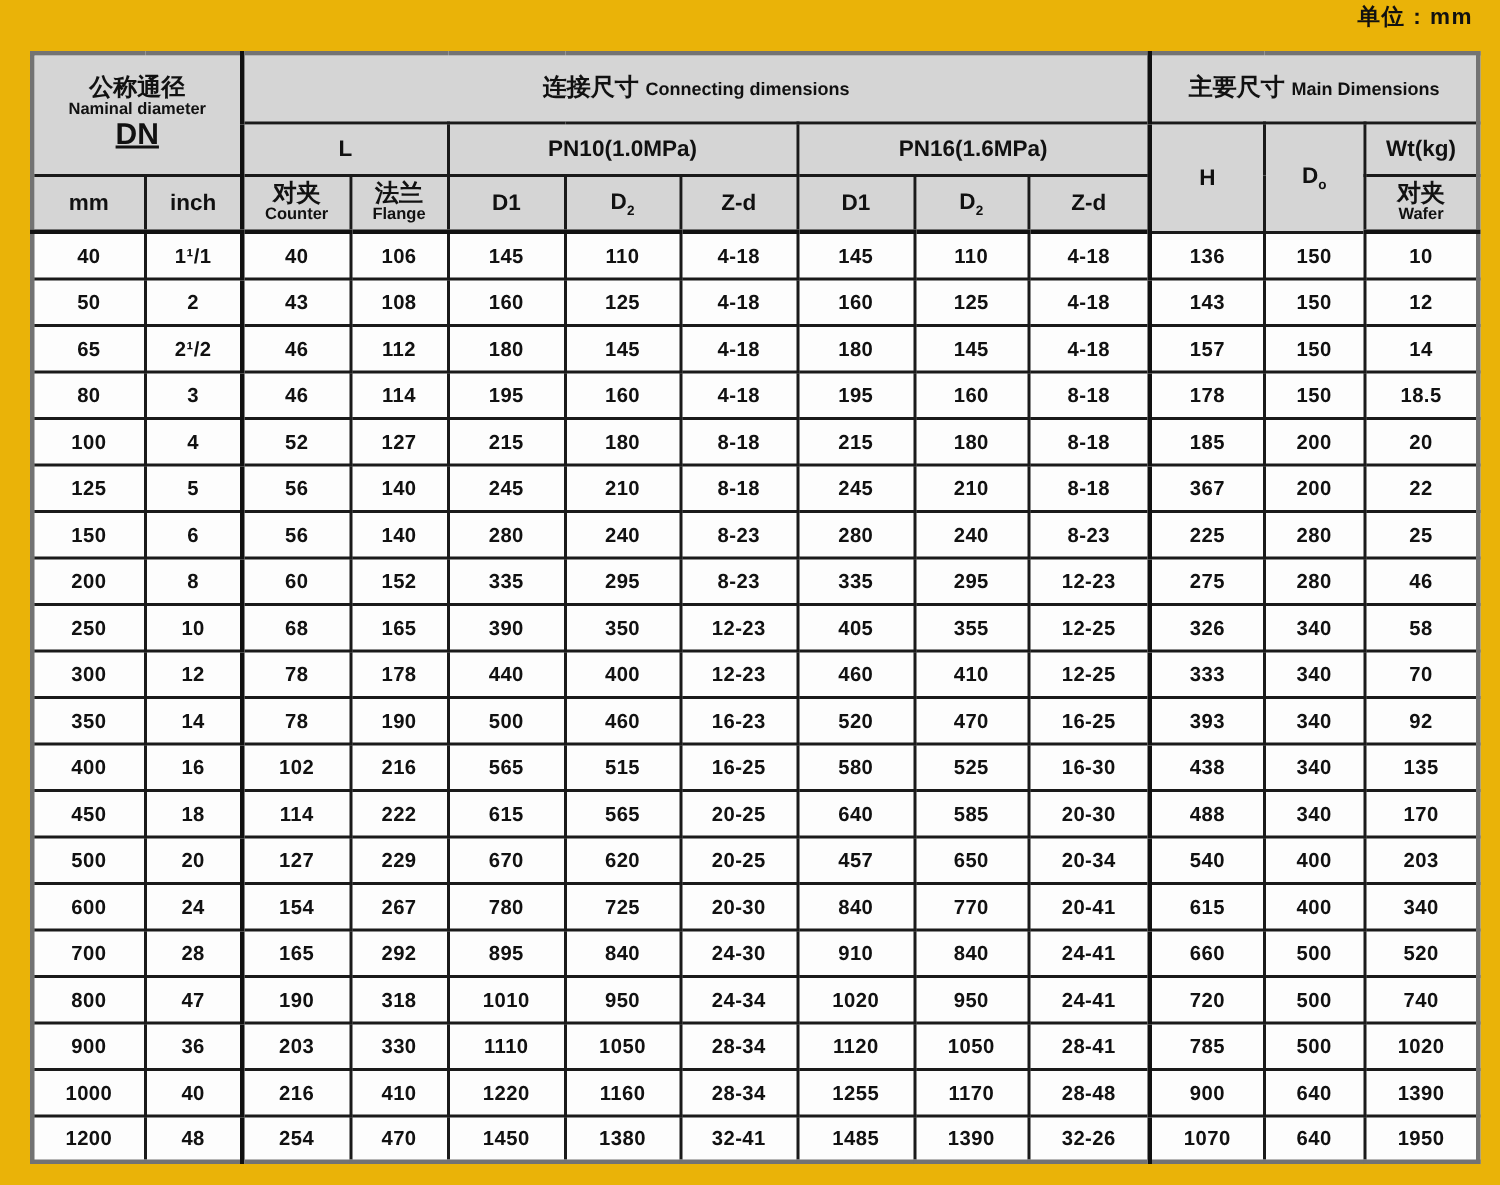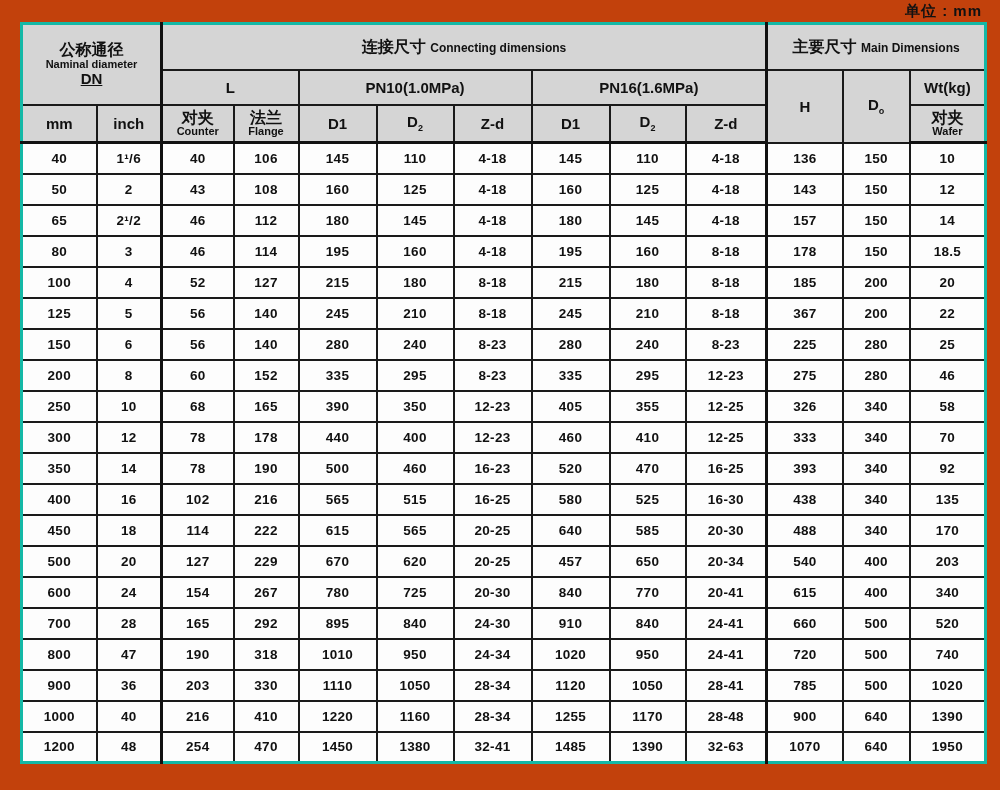--- a/index.html
+++ b/index.html
@@ -1,46 +1,46 @@
 <!DOCTYPE html>
 <html><head>
 <meta charset="utf-8">
 <style>
   * { margin:0; padding:0; box-sizing:border-box; }
   html,body { background:#ffffff; }
   .page {
     position:relative; width:1000px; height:790px;
-    background:#c2410c;
+    background:#eab308;
     font-family:"Liberation Sans", sans-serif;
     color:#111;
   }
   .unit-label {
     position:absolute; top:2px; right:18px;
     font-size:15px; font-weight:700; letter-spacing:1px;
   }
   table.spec {
-    position:absolute; left:20px; top:22px; width:964px;
+    position:absolute; left:20px; top:34px; width:964px;
     border-collapse:collapse; table-layout:fixed;
     background:#fdfdfd;
-    border:3px solid #14b8a6;
+    border:3px solid #737373;
   }
   th, td {
     border:2px solid #1a1a1a;
     text-align:center; vertical-align:middle;
     overflow:hidden;
   }
   thead th { background:#d5d5d5; font-weight:700; }
   thead tr.h1 th { height:46px; }
   thead tr.h2 th { height:35px; }
   thead tr.h3 th { height:38px; border-bottom:3px solid #111; }
   tbody td { height:31px; font-size:13.5px; font-weight:700; background:#fdfdfd; letter-spacing:0.3px; }
   .zh { font-size:16px; font-weight:700; line-height:1.1; }
   .en { font-size:11px; font-weight:700; line-height:1.05; }
   .inline-en { font-size:12px; font-weight:700; }
-  .code { font-size:15px; font-weight:700; line-height:1.15;text-decoration:underline; }
+  .code { font-size:20px; font-weight:700; line-height:1.15;text-decoration:underline; }
   .big { font-size:15px; font-weight:700; }
   sub { font-size:9px; font-weight:700; }
   
   .sec { border-left:3px solid #111; }
   td.sec { border-left:3px solid #111; }
 </style>
 </head>
 <body>
 
 <div class="page">
@@ -106,21 +106,21 @@
         <th class="big">Z-d</th>
         <th>
           <div class="zh">对夹</div>
           <div class="en">Wafer</div>
         </th>
       </tr>
     </thead>
     <tbody>
         <tr>
           <td>40</td>
-          <td>1¹/6</td>
+          <td>1¹/1</td>
           <td class="sec">40</td>
           <td>106</td>
           <td>145</td>
           <td>110</td>
           <td>4-18</td>
           <td>145</td>
           <td>110</td>
           <td>4-18</td>
           <td class="sec">136</td>
           <td>150</td>
@@ -399,21 +399,21 @@
         <tr>
           <td>1200</td>
           <td>48</td>
           <td class="sec">254</td>
           <td>470</td>
           <td>1450</td>
           <td>1380</td>
           <td>32-41</td>
           <td>1485</td>
           <td>1390</td>
-          <td>32-63</td>
+          <td>32-26</td>
           <td class="sec">1070</td>
           <td>640</td>
           <td>1950</td>
         </tr>
       </tbody>
   </table>
 
 </div>
 
 </body></html>

